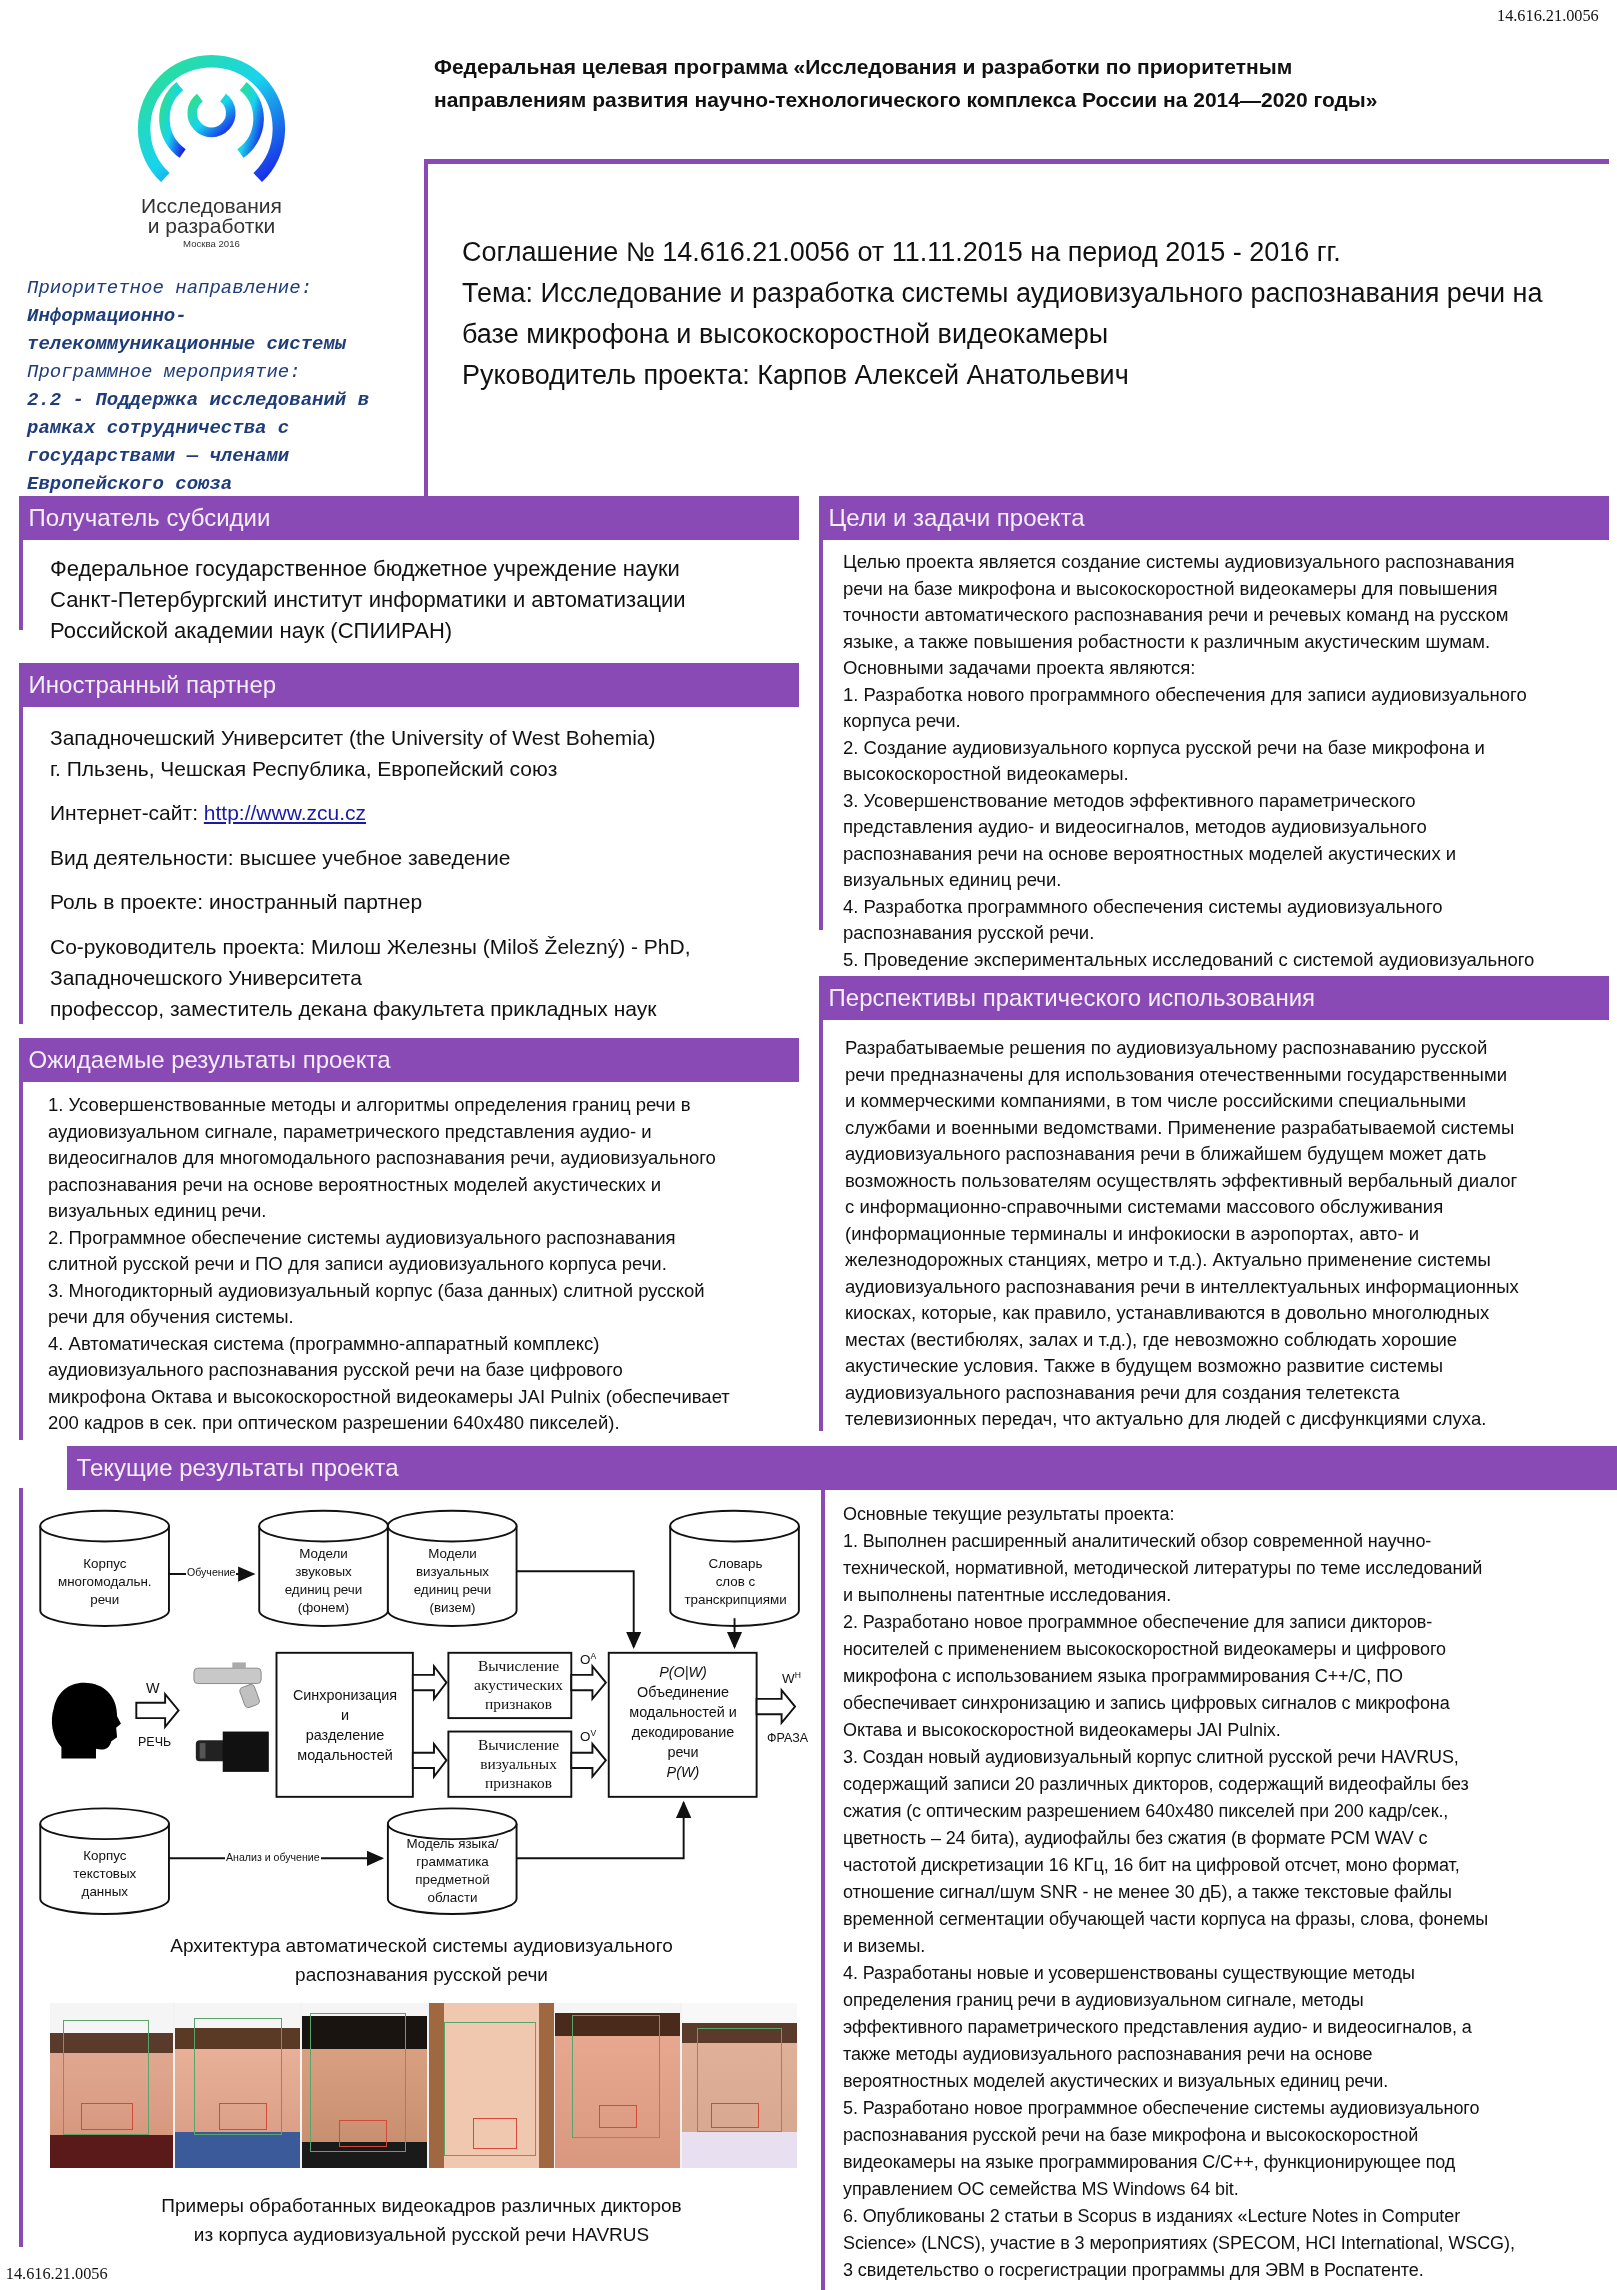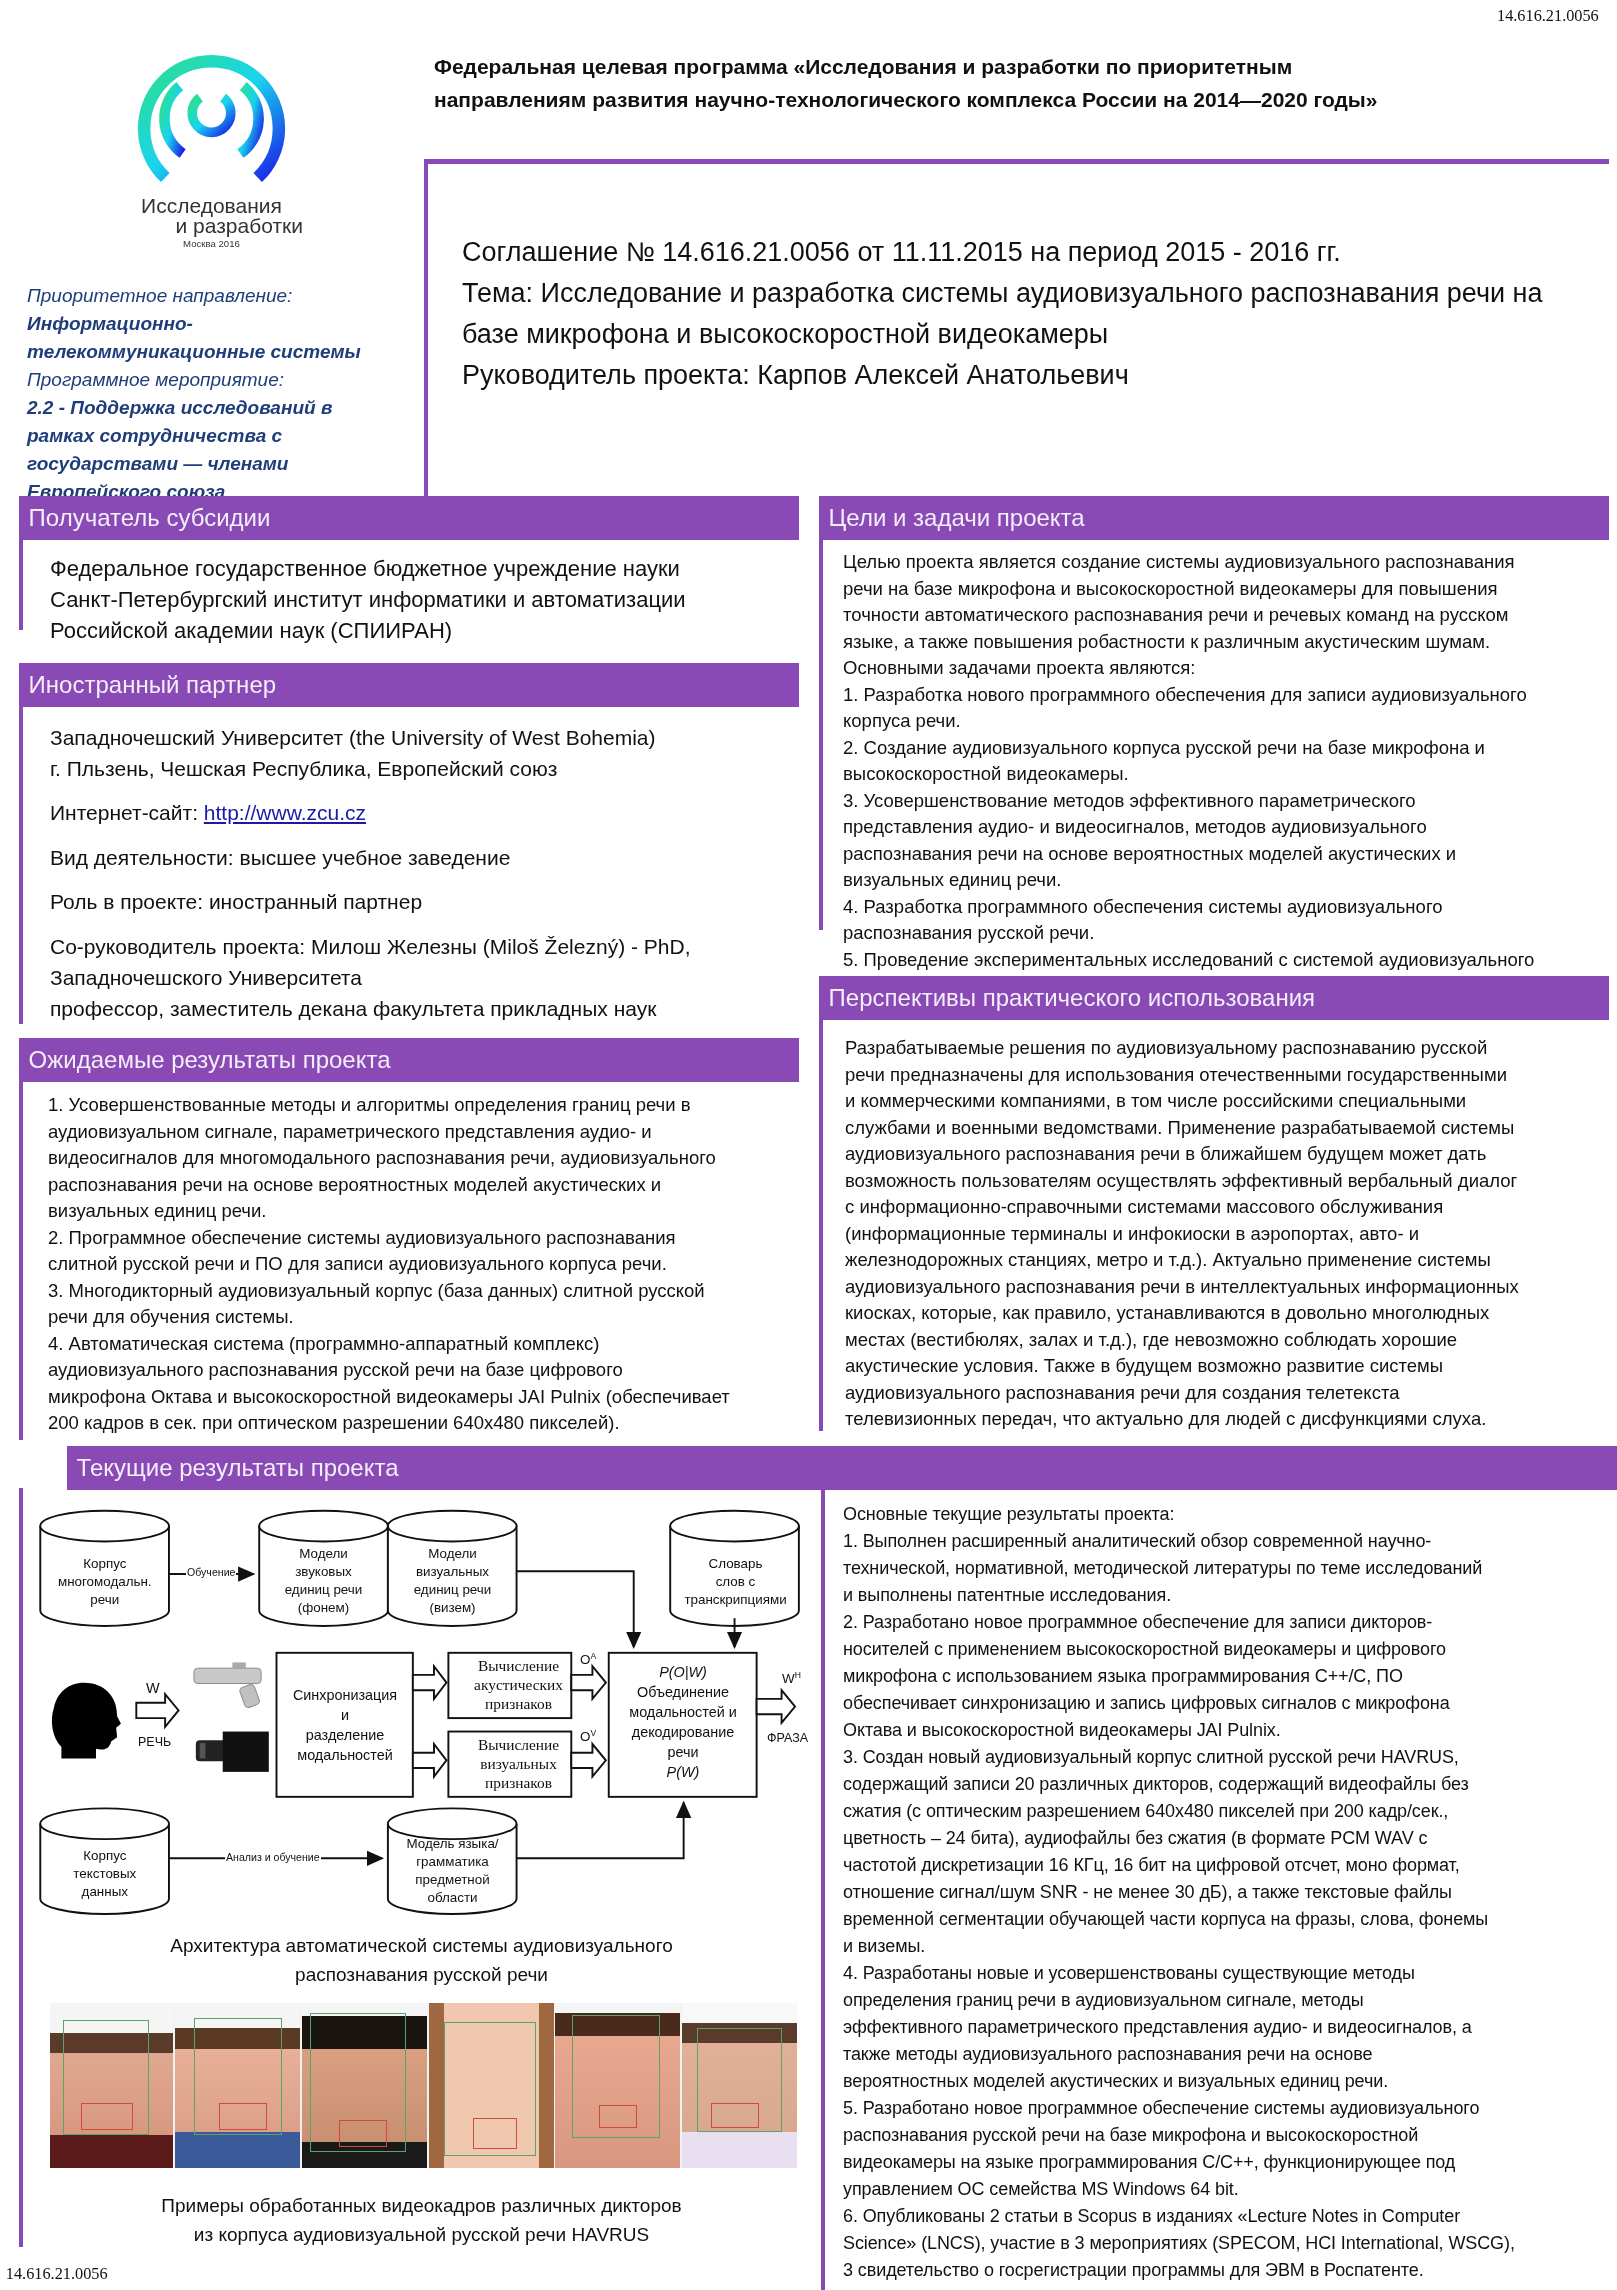--- a/index.html
+++ b/index.html
@@ -41,40 +41,40 @@
       </linearGradient>
     </defs>
     <g fill="none" stroke="url(#lg)" stroke-linecap="butt">
       <path d="M 47 145 A 70 70 0 1 1 143 145" stroke-width="13"></path>
       <path d="M 65 120 A 44 44 0 0 1 62 50" stroke-width="11"></path>
       <path d="M 128 50 A 44 44 0 0 1 125 120" stroke-width="11"></path>
       <path d="M 83 62 A 20 20 0 1 0 107 62" stroke-width="10"></path>
     </g>
   </svg>
   <div style="text-align:center; font-size:21px; line-height:20px; color:#333;">Исследования</div>
-  <div style="text-align:right; font-size:21px; line-height:20px; color:#333;">и разработки</div>
+  <div style="text-align:center; font-size:21px; line-height:20px; color:#333;">и разработки</div>
   <div style="text-align:center; font-size:9.6px; line-height:15.4px; color:#333;">Москва 2016</div>
 </div>
 
 <div class="abs fed-title" style="left:434px; top:50px;">
   <div>Федеральная целевая программа «Исследования и разработки по приоритетным</div>
   <div>направлениям развития научно-технологического комплекса России на 2014—2020 годы»</div>
 </div>
 
 <div class="hline" style="left:424px; top:159px; width:1185px;"></div>
 <div class="vline" style="left:424px; top:159px; height:338px;"></div>
 
 <div class="abs title-lines" style="left:462px; top:232px;">
   <div>Соглашение № 14.616.21.0056 от 11.11.2015 на период 2015 - 2016 гг.</div>
   <div>Тема: Исследование и разработка системы аудиовизуального распознавания речи на</div>
   <div>базе микрофона и высокоскоростной видеокамеры</div>
   <div>Руководитель проекта: Карпов Алексей Анатольевич</div>
 </div>
 
-<div class="abs left-info" style="left:27px; top:282px;">
+<div class="abs left-info" style="left:27px; top:274px;font-family:Liberation Mono, monospace;">
   <div>Приоритетное направление:</div>
   <div class="b">Информационно-</div>
   <div class="b">телекоммуникационные системы</div>
   <div>Программное мероприятие:</div>
   <div class="b">2.2 - Поддержка исследований в</div>
   <div class="b">рамках сотрудничества с</div>
   <div class="b">государствами — членами</div>
   <div class="b">Европейского союза</div>
 </div>
 

